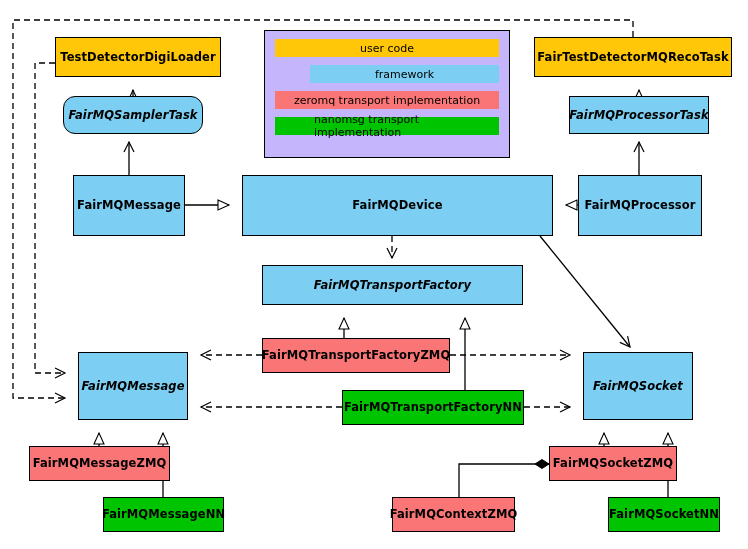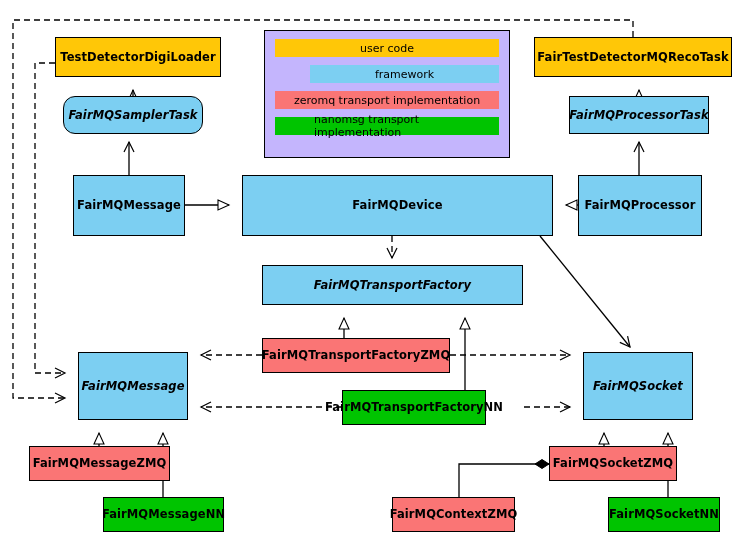--- a/index.html
+++ b/index.html
@@ -136,21 +136,21 @@
   <div id="nodes-layer">
       <div class="node" style="left: 55px; top: 37px; width: 166px; height: 40px; background: rgb(255, 199, 7);">TestDetectorDigiLoader</div>
       <div class="node" style="left: 534px; top: 37px; width: 198px; height: 40px; background: rgb(255, 199, 7);">FairTestDetectorMQRecoTask</div>
       <div class="node abstract" style="left: 63px; top: 96px; width: 140px; height: 38px; background: rgb(124, 207, 242); border-radius: 12px;">FairMQSamplerTask</div>
       <div class="node abstract" style="left: 569px; top: 96px; width: 140px; height: 38px; background: rgb(124, 207, 242);">FairMQProcessorTask</div>
       <div class="node" style="left: 73px; top: 175px; width: 112px; height: 61px; background: rgb(124, 207, 242);">FairMQMessage</div>
       <div class="node" style="left: 242px; top: 175px; width: 311px; height: 61px; background: rgb(124, 207, 242);">FairMQDevice</div>
       <div class="node" style="left: 578px; top: 175px; width: 124px; height: 61px; background: rgb(124, 207, 242);">FairMQProcessor</div>
       <div class="node abstract" style="left: 262px; top: 265px; width: 261px; height: 40px; background: rgb(124, 207, 242);">FairMQTransportFactory</div>
       <div class="node" style="left: 262px; top: 338px; width: 188px; height: 35px; background: rgb(250, 117, 117);">FairMQTransportFactoryZMQ</div>
-      <div class="node" style="left: 342px; top: 390px; width: 144px; height: 35px; background: rgb(0, 196, 0);">FairMQTransportFactoryNN</div>
+      <div class="node" style="left: 342px; top: 390px; width: 182px; height: 35px; background: rgb(0, 196, 0);">FairMQTransportFactoryNN</div>
       <div class="node abstract" style="left: 78px; top: 352px; width: 110px; height: 68px; background: rgb(124, 207, 242);">FairMQMessage</div>
       <div class="node abstract" style="left: 583px; top: 352px; width: 110px; height: 68px; background: rgb(124, 207, 242);">FairMQSocket</div>
       <div class="node" style="left: 29px; top: 446px; width: 141px; height: 35px; background: rgb(250, 117, 117);">FairMQMessageZMQ</div>
       <div class="node" style="left: 103px; top: 497px; width: 121px; height: 35px; background: rgb(0, 196, 0);">FairMQMessageNN</div>
       <div class="node" style="left: 549px; top: 446px; width: 128px; height: 35px; background: rgb(250, 117, 117);">FairMQSocketZMQ</div>
       <div class="node" style="left: 608px; top: 497px; width: 112px; height: 35px; background: rgb(0, 196, 0);">FairMQSocketNN</div>
       <div class="node" style="left: 392px; top: 497px; width: 123px; height: 35px; background: rgb(250, 117, 117);">FairMQContextZMQ</div>
     </div>
 
   <div class="legend-box" style="left:264px; top:30px; width:246px; height:128px;">

